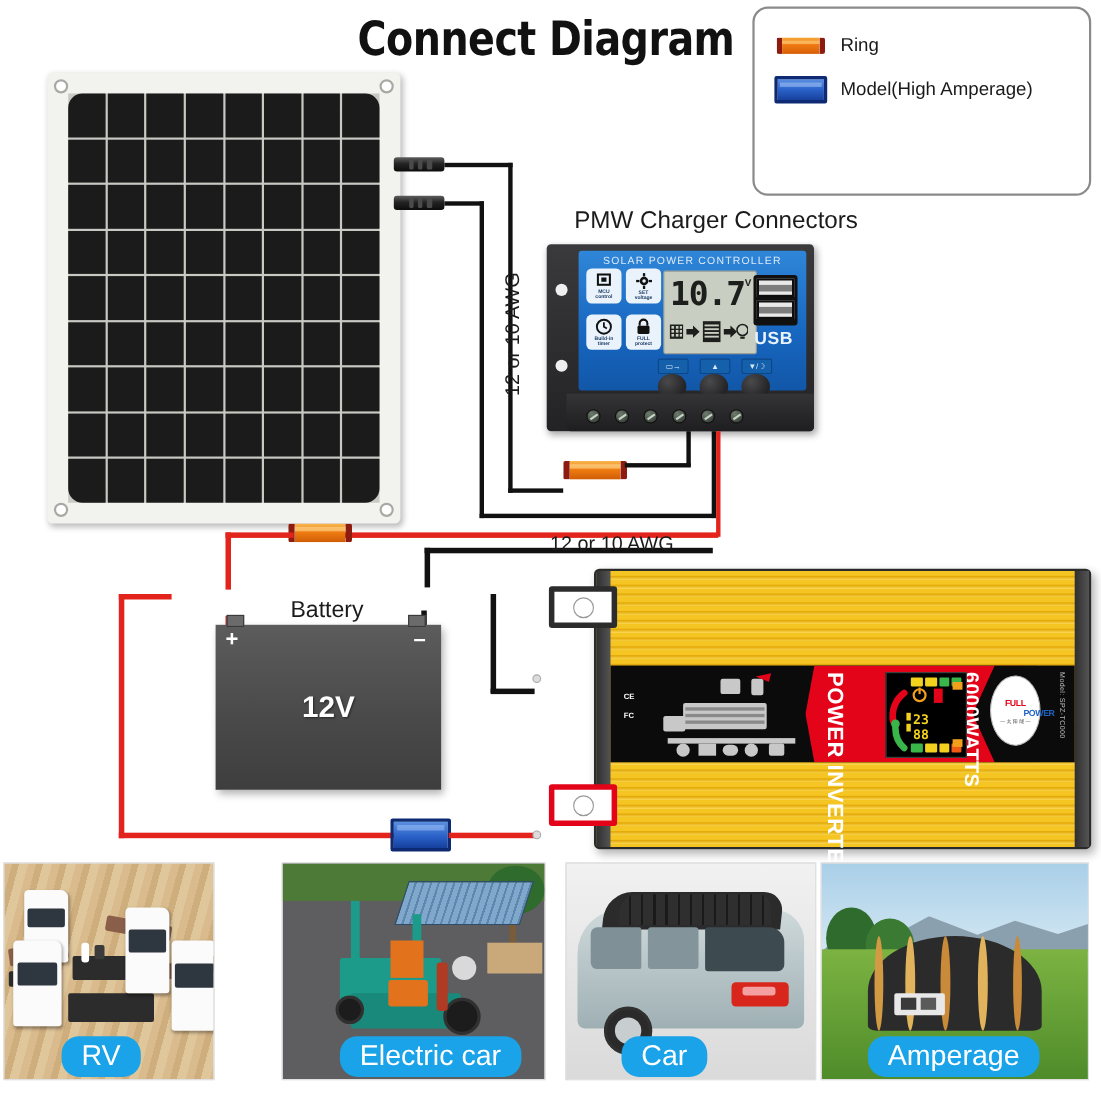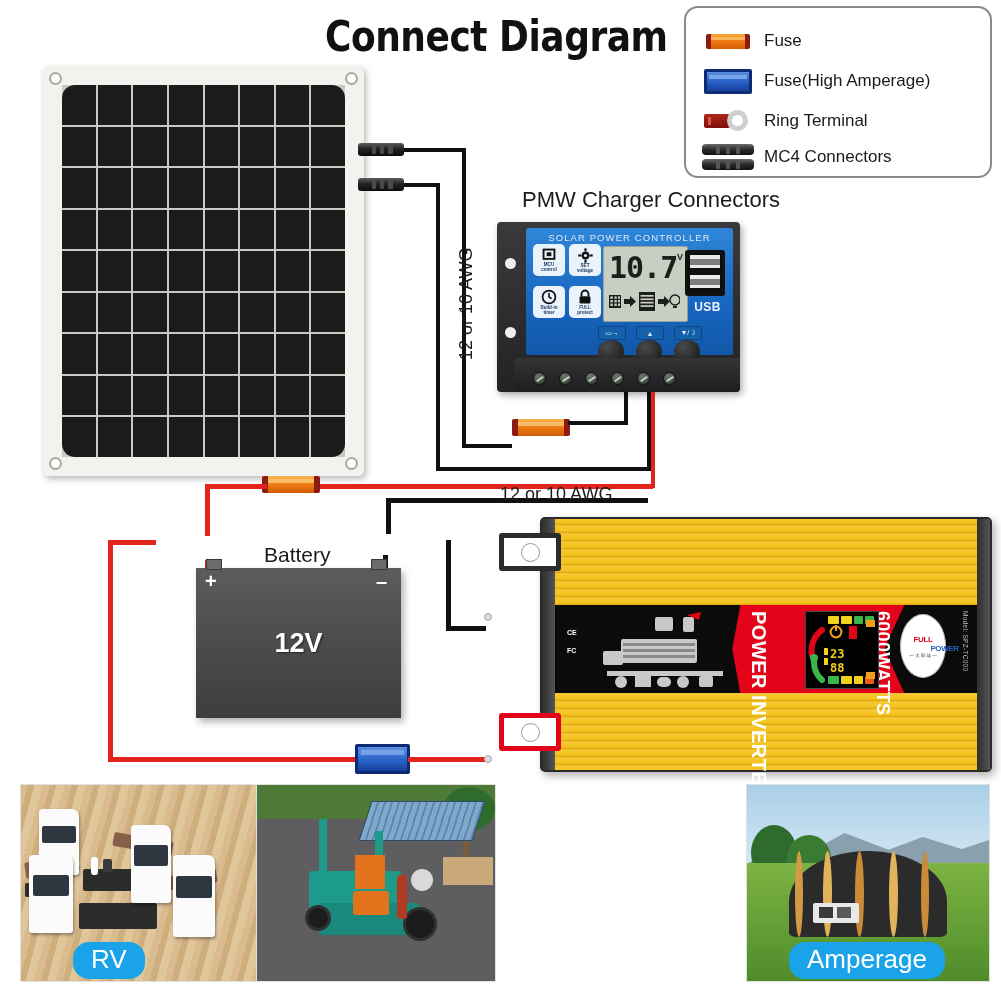--- a/index.html
+++ b/index.html
@@ -72,21 +72,21 @@
     border:1px solid #9aa097;border-radius:2px;}
   #lcdv{position:absolute;left:5px;top:3px;font-size:30px;color:#1d1f1c;letter-spacing:-1px;
     font-family:"DejaVu Sans Mono","Liberation Mono",monospace;font-weight:bold;}
   #lcdu{position:absolute;right:4px;top:5px;font-size:9px;color:#1d1f1c;font-weight:bold;}
   .lcd-ico{position:absolute;bottom:8px;font-size:7px;color:#1d1f1c;}
   #usbbox{position:absolute;right:8px;top:22px;width:40px;height:46px;background:#111;
     border-radius:3px;padding:3px;box-sizing:border-box;}
   .usbport{height:17px;background:#e9e9e9;border:2px solid #0e0e0e;box-sizing:border-box;margin-bottom:3px;
     display:flex;align-items:center;}
   .usbport s{display:block;height:6px;background:#7d7d7d;width:100%;text-decoration:none;}
-  #usblbl{position:absolute;right:12px;top:72px;color:#eaf2fb;font-size:12px;font-weight:bold;letter-spacing:.5px;}
+  #usblbl{position:absolute;right:12px;top:72px;color:#eaf2fb;font-size:16px;font-weight:bold;letter-spacing:.5px;}
   .kcap{position:absolute;width:26px;height:12px;background:#1560ab;border:1px solid #0d4685;
     border-radius:2px;display:flex;align-items:center;justify-content:center;color:#dbe9f8;font-size:7px;}
   .rbtn{position:absolute;width:26px;height:23px;border-radius:50%/55%;
     background:radial-gradient(circle at 35% 30%,#4a4a4c,#242426 70%);}
   #ctrl-low{position:absolute;left:18px;right:0;bottom:0;height:34px;
     background:linear-gradient(180deg,#343436,#1e1e20);border-radius:0 0 4px 4px;}
   .screw{position:absolute;width:13px;height:13px;border-radius:50%;
     background:radial-gradient(circle at 35% 30%,#6d7b6d,#2c332c);border:1px solid #111;box-sizing:border-box;}
   .screw:after{content:"";position:absolute;left:2px;top:5px;width:8px;height:2px;background:#c9d2c9;transform:rotate(-35deg);}
   .mhole{position:absolute;width:11px;height:11px;border-radius:50%;background:#efefef;}
@@ -171,49 +171,27 @@
 </head>
 <body>
 
 <div class="abs" id="title">Connect Diagram</div>
 
 <div class="abs" id="legend">
   <div class="lg-row" style="top:16px">
     <span class="lg-ico">
         <i class="fuse-s"></i>
       </span>
-    <span class="lg-txt">Fuse</span>
+    <span class="lg-txt">Ring</span>
   </div>
   <div class="lg-row" style="top:56px">
     <span class="lg-ico">
         <i class="fuse-b"></i>
       </span>
-    <span class="lg-txt">Fuse(High Amperage)</span>
-  </div>
-  <div class="lg-row" style="top:96px">
-    <span class="lg-ico">
-        <i class="rt"></i>
-        <i class="rt-ring"></i>
-      </span>
-    <span class="lg-txt">Ring Terminal</span>
-  </div>
-  <div class="lg-row" style="top:132px">
-    <span class="lg-ico">
-      <i class="mc4" style="top:2px">
-          <i style="left:14px"></i>
-          <i style="left:24px"></i>
-          <i style="left:34px"></i>
-        </i>
-      <i class="mc4" style="top:17px">
-          <i style="left:14px"></i>
-          <i style="left:24px"></i>
-          <i style="left:34px"></i>
-        </i>
-    </span>
-    <span class="lg-txt">MC4 Connectors</span>
+    <span class="lg-txt">Model(High Amperage)</span>
   </div>
 </div>
 
 <div class="abs" id="panel">
   <div id="cells">
       <div class="cell tl"></div>
       <div class="cell"></div>
       <div class="cell"></div>
       <div class="cell"></div>
       <div class="cell"></div>
@@ -538,21 +516,21 @@
   <div class="dcterm pos" style="left:-41px;top:196px">
     <i class="plate"></i>
       <i class="knob"></i>
   </div>
   <i class="sideb" style="left:-56px;top:96px"></i>
   <i class="sideb" style="left:-56px;top:238px"></i>
 </div>
 
 <div id="photos">
 
-  <div class="ph" style="left:20px;width:250px">
+  <div class="ph" style="left:3px;width:192px">
     <i class="sand" style="top:0;bottom:0"></i>
     <i class="mat br" style="left:4px;top:74px;width:54px;height:16px;transform:rotate(-8deg)"></i>
     <i class="mat br" style="left:92px;top:52px;width:60px;height:14px;transform:rotate(10deg)"></i>
     <i class="mat br" style="left:138px;top:88px;width:58px;height:14px;transform:rotate(-10deg)"></i>
     <i class="mat" style="left:62px;top:84px;width:66px;height:22px"></i>
     <i class="mat" style="left:58px;top:118px;width:78px;height:26px"></i>
     <i class="mat" style="left:4px;top:98px;width:34px;height:14px"></i>
     <div class="van" style="left:18px;top:24px;width:40px;height:66px">
         <s></s>
       </div>
@@ -580,22 +558,37 @@
     <i style="position:absolute;left:62px;top:34px;width:8px;height:66px;background:#1d9b8a"></i>
     <i style="position:absolute;left:118px;top:46px;width:8px;height:54px;background:#1d9b8a"></i>
     <div class="trike" style="left:52px;top:86px;width:92px;height:52px"></div>
     <div class="trike" style="left:62px;top:118px;width:100px;height:32px;background:#18897a"></div>
     <i style="position:absolute;left:98px;top:70px;width:30px;height:34px;background:#e2721c"></i>
     <i style="position:absolute;left:96px;top:106px;width:36px;height:24px;background:#e2721c;border-radius:3px"></i>
     <div class="wheel" style="left:48px;top:120px;width:26px;height:26px"></div>
     <div class="wheel" style="left:146px;top:122px;width:34px;height:34px"></div>
     <i style="position:absolute;left:140px;top:90px;width:10px;height:44px;background:#b03a22;border-radius:3px"></i>
     <i style="position:absolute;left:154px;top:84px;width:22px;height:22px;background:#d9d9d9;border-radius:50%"></i>
-  </div>
-
+    <div class="pill" style="left:52px">Electric car</div>
+  </div>
+
+  <div class="ph" style="left:514px;width:228px">
+    <i style="position:absolute;left:0;right:0;top:0;bottom:0;background:linear-gradient(180deg,#f1f1f1,#dadada)"></i>
+    <div class="carbody" style="left:10px;top:42px;width:206px;height:108px"></div>
+    <i style="position:absolute;left:34px;top:26px;width:162px;height:34px;background:#2b2b2b;border-radius:24px 18px 0 0;transform:skewX(-6deg)"></i>
+    <i class="spanel" style="left:48px;top:28px;width:138px;height:28px;border-radius:18px 12px 0 0;background:repeating-linear-gradient(90deg,#2f2f2f 0 9px,#1a1a1a 9px 11px);border:none"></i>
+    <i style="position:absolute;left:22px;top:58px;width:46px;height:38px;background:#7f9096;border-radius:6px 2px 2px 6px"></i>
+    <i style="position:absolute;left:74px;top:58px;width:46px;height:38px;background:#83949a;border-radius:3px"></i>
+    <i style="position:absolute;left:126px;top:58px;width:72px;height:40px;background:#3d4a50;border-radius:3px 14px 6px 3px"></i>
+    <i style="position:absolute;left:150px;top:108px;width:52px;height:22px;background:#d8261c;border-radius:4px"></i>
+    <i style="position:absolute;left:160px;top:112px;width:30px;height:8px;background:#f5a0a0;border-radius:3px"></i>
+    <div class="wheel" style="left:34px;top:130px;width:44px;height:44px;background:#2a2a2a"></div>
+    <i style="position:absolute;left:44px;top:140px;width:24px;height:24px;border-radius:50%;background:#c8cdd0"></i>
+    <div class="pill" style="left:50px">Car</div>
+  </div>
 
   <div class="ph" style="left:746px;width:244px">
     <i class="sky" style="height:96px;background:linear-gradient(180deg,#a9cfe8,#dcecf5)"></i>
     <i class="mtn" style="left:0;top:40px;width:244px;height:40px;background:#8ba0ae;clip-path:polygon(0 100%,12% 34%,26% 66%,40% 20%,58% 62%,72% 30%,88% 60%,100% 36%,100% 100%)"></i>
     <i class="tree" style="left:4px;top:40px;width:46px;height:56px;background:#2f6b2c"></i>
     <i class="tree" style="left:40px;top:50px;width:44px;height:48px;background:#3b7a33"></i>
     <i class="grass" style="height:118px"></i>
     <div class="tent" style="left:42px;top:66px;width:158px;height:86px">
       <i style="left:6px;width:8px;background:#d19a43"></i>
       <i style="left:34px;width:9px;background:#e0b35c"></i>

